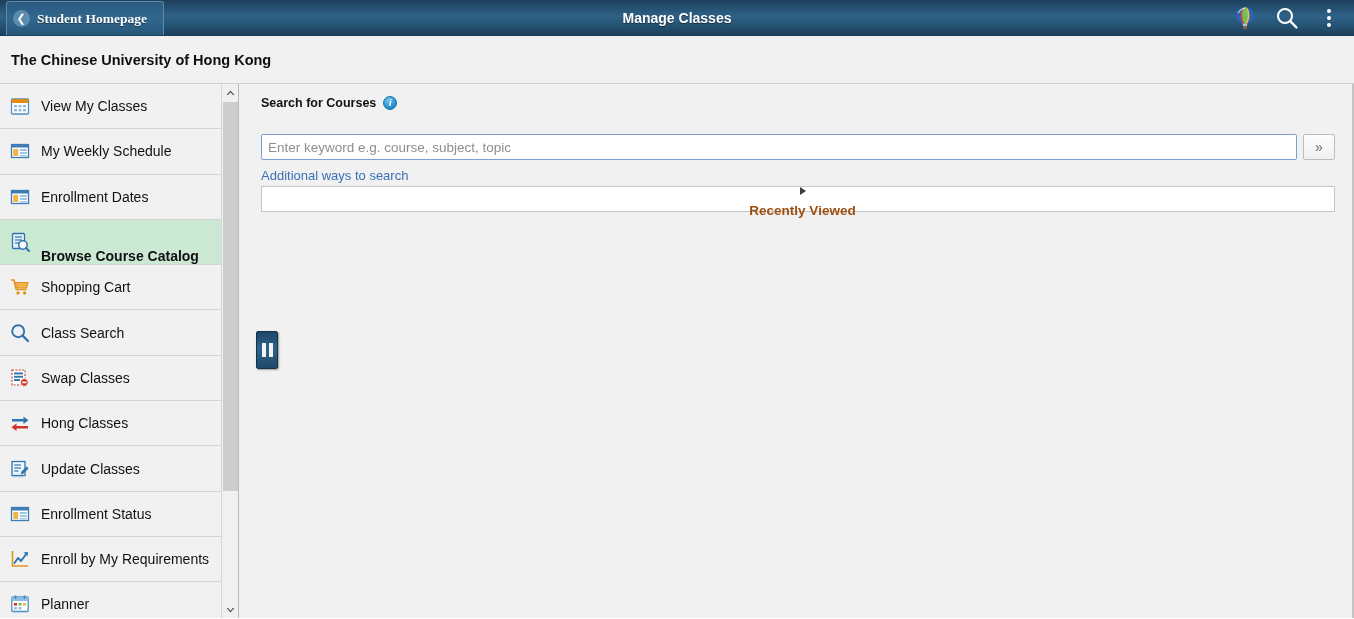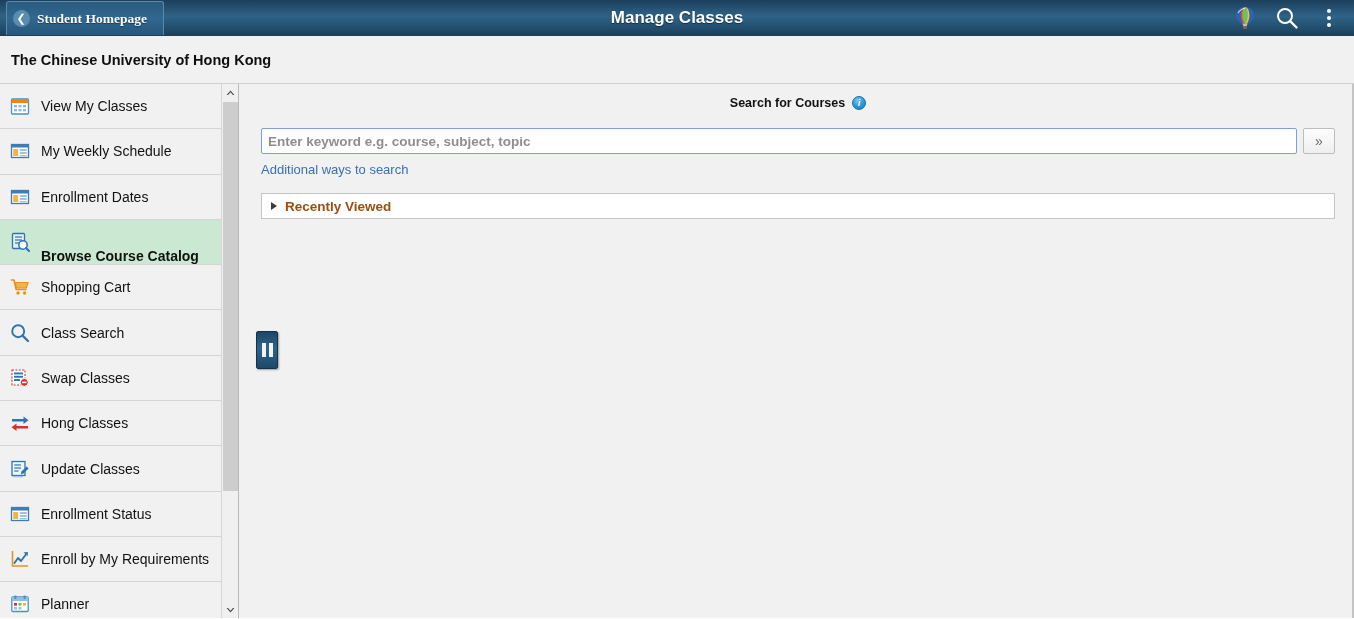--- a/index.html
+++ b/index.html
@@ -50,21 +50,21 @@
     font-weight: bold;
     white-space: nowrap;
     text-shadow: 0 1px 1px rgba(0,0,0,.45);
     font-family: Liberation Serif, serif;
   }
   .topbar-title {
     position: absolute;
     left: 0; right: 0;
     text-align: center;
     color: #ffffff;
-    font-size: 17px;
+    font-size: 14px;
     font-weight: bold;
     text-shadow: 0 1px 1px rgba(0,0,0,.5);
     pointer-events: none;
   }
   .topbar-actions {
     position: absolute;
     right: 6px; top: 0;
     height: 36px;
     display: flex;
     align-items: center;
@@ -192,22 +192,21 @@
     height: 534px;
     background: #f1f1f1;
     border-right: 1px solid #c4c4c4;
     padding: 12px 18px 0 22px;
     overflow: hidden;
   }
   .search-label-row {
     display: flex;
     align-items: center;
     gap: 7px;
-    margin-bottom: 18px;
-    justify-content: center;
+    margin-bottom: 24px;
   }
   .search-label {
     font-size: 12.5px;
     font-weight: bold;
     color: #111111;
   }
   .info-icon {
     width: 14px; height: 14px;
     border-radius: 50%;
     background: radial-gradient(circle at 40% 28%, #7cc6ee 0%, #2a97d4 55%, #1b7bb5 100%);
@@ -229,21 +228,20 @@
     flex: 1;
     height: 26px;
     border: 1px solid #7d9fd6;
     border-radius: 2px;
     background: #ffffff;
     padding: 0 6px;
     font-family: "Liberation Sans", sans-serif;
     font-size: 13.5px;
     color: #222;
     outline: none;
-    font-weight: bold;
   }
   .search-input::placeholder { color: #8e8e8e; opacity: 1; }
   .search-go {
     width: 32px;
     margin-left: 6px;
     background: linear-gradient(to bottom, #fdfdfd 0%, #efefef 100%);
     border: 1px solid #bdbdbd;
     border-radius: 2px;
     color: #6b6b6b;
     font-size: 14px;
@@ -255,29 +253,30 @@
   .alt-search {
     display: inline-block;
     margin-top: 8px;
     font-size: 13px;
     color: #3a6fb5;
     text-decoration: none;
     cursor: pointer;
   }
 
   .recently-viewed {
-    margin-top: 15px;
+    margin-top: 2px;
     height: 26px;
     background: #ffffff;
     border: 1px solid #c5c5c5;
     display: flex;
     align-items: center;
     gap: 8px;
     padding-left: 9px;
     cursor: pointer;
+    flex-direction: column;
   }
   .rv-tri {
     width: 0; height: 0;
     border-left: 6px solid #3d3d3d;
     border-top: 4.5px solid transparent;
     border-bottom: 4.5px solid transparent;
   }
   .rv-label {
     font-size: 13.5px;
     font-weight: bold;

